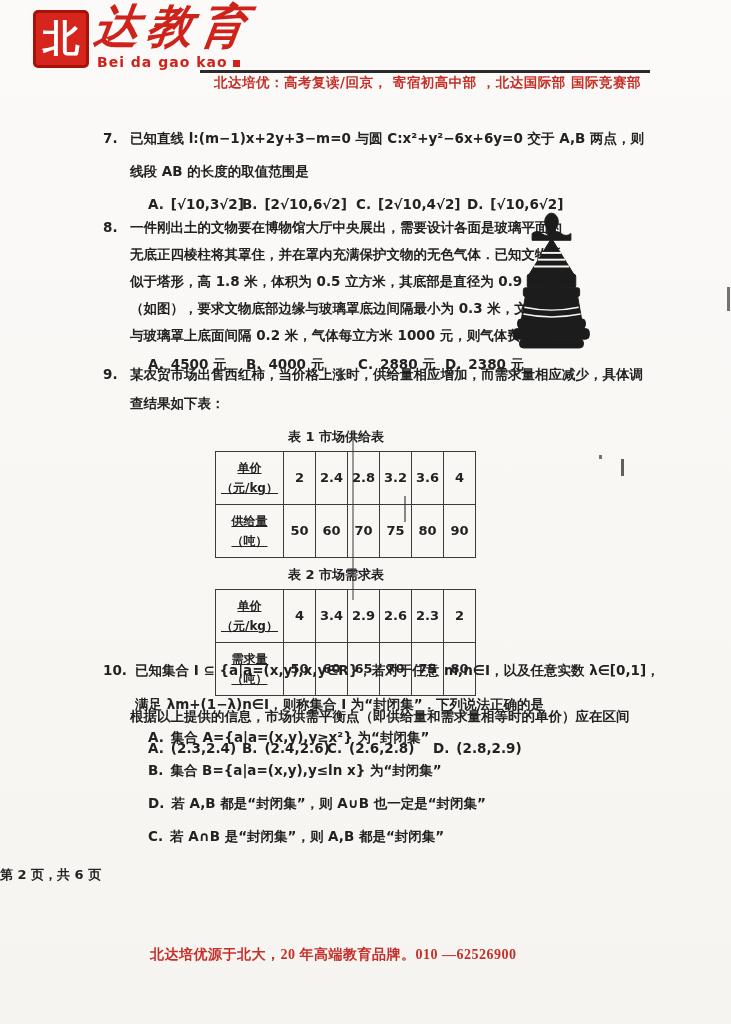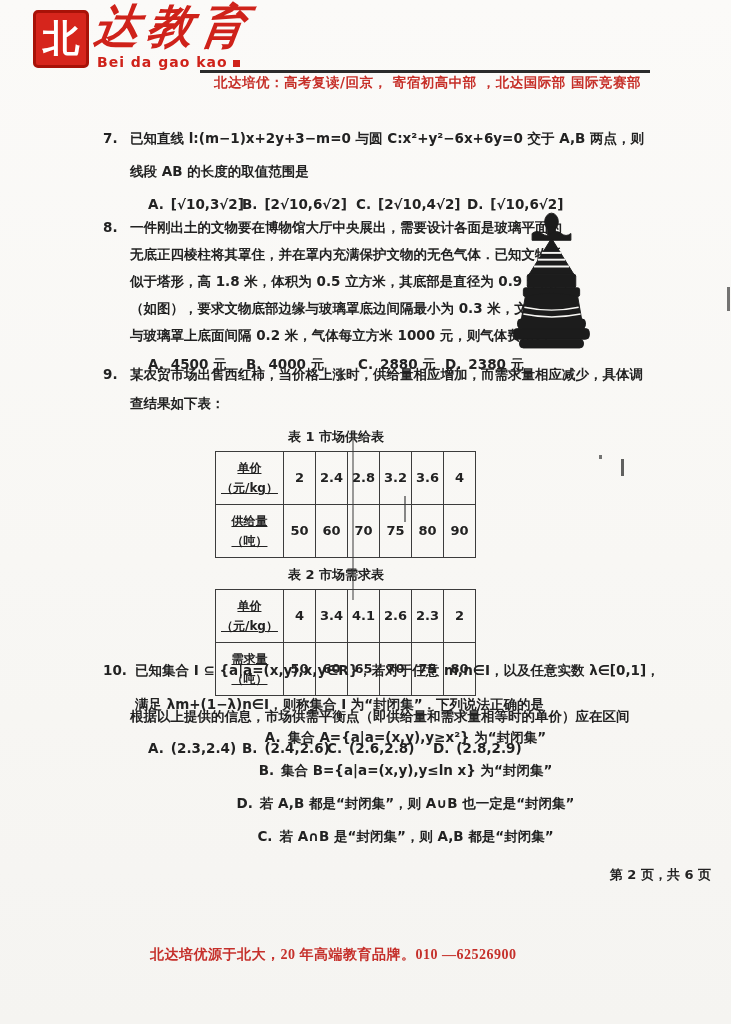--- a/index.html
+++ b/index.html
@@ -38,23 +38,23 @@
   .tbl-title{text-align:center;font-weight:700;font-size:13px;margin-bottom:4px;}
   .tbl-title.t2{margin-top:7px;}
   table.mtable{border-collapse:collapse;}
   table.mtable td{border:1.6px solid #3c3c3c;height:35px;text-align:center;
         font-weight:700;font-size:13px;padding:0 3px;min-width:25px;}
   table.mtable td.lab{width:90px;font-size:12px;padding:6px 5px;text-decoration:underline;}
   .conclusion{margin:10px 0 0 27px;white-space:nowrap;}
   .q9 .opts{margin-top:12px;}
   
   .q10 .cont{margin-left:32px;margin-top:14px;}
-  .q10 .optline{margin:13px 0 0 45px;white-space:nowrap;text-align:center;}
-  
-  .pagenum{position:absolute;top:866px;left:0;width:711px;text-align:right;font-size:13px;font-weight:600;}
+  .q10 .optline{margin:13px 0 0 45px;white-space:nowrap;}
+  
+  .pagenum{position:absolute;top:866px;left:0;width:711px;text-align:left;font-size:13px;font-weight:600;}
   .slogan{position:absolute;top:946px;left:150px;color:#c5302b;font-size:14px;font-weight:700;letter-spacing:.5px;white-space:nowrap;font-family:Liberation Serif, serif;}
   
   .pagoda{position:absolute;left:503px;top:212px;}
   
   .art{position:absolute;background:#3a3a3a;}
 </style>
 </head>
 <body>
 
 <div class="page">
@@ -158,21 +158,21 @@
       </tbody>
         </table>
 
       <div class="tbl-title t2">表 2  市场需求表</div>
       <table class="mtable">
         <tbody>
             <tr>
           <td class="lab">单价（元/kg）</td>
           <td>4</td>
           <td>3.4</td>
-          <td>4.1</td>
+          <td>2.9</td>
           <td>2.6</td>
           <td>2.3</td>
           <td>2</td>
         </tr>
         <tr>
           <td class="lab">需求量（吨）</td>
           <td>50</td>
           <td>60</td>
           <td>65</td>
           <td>70</td>

